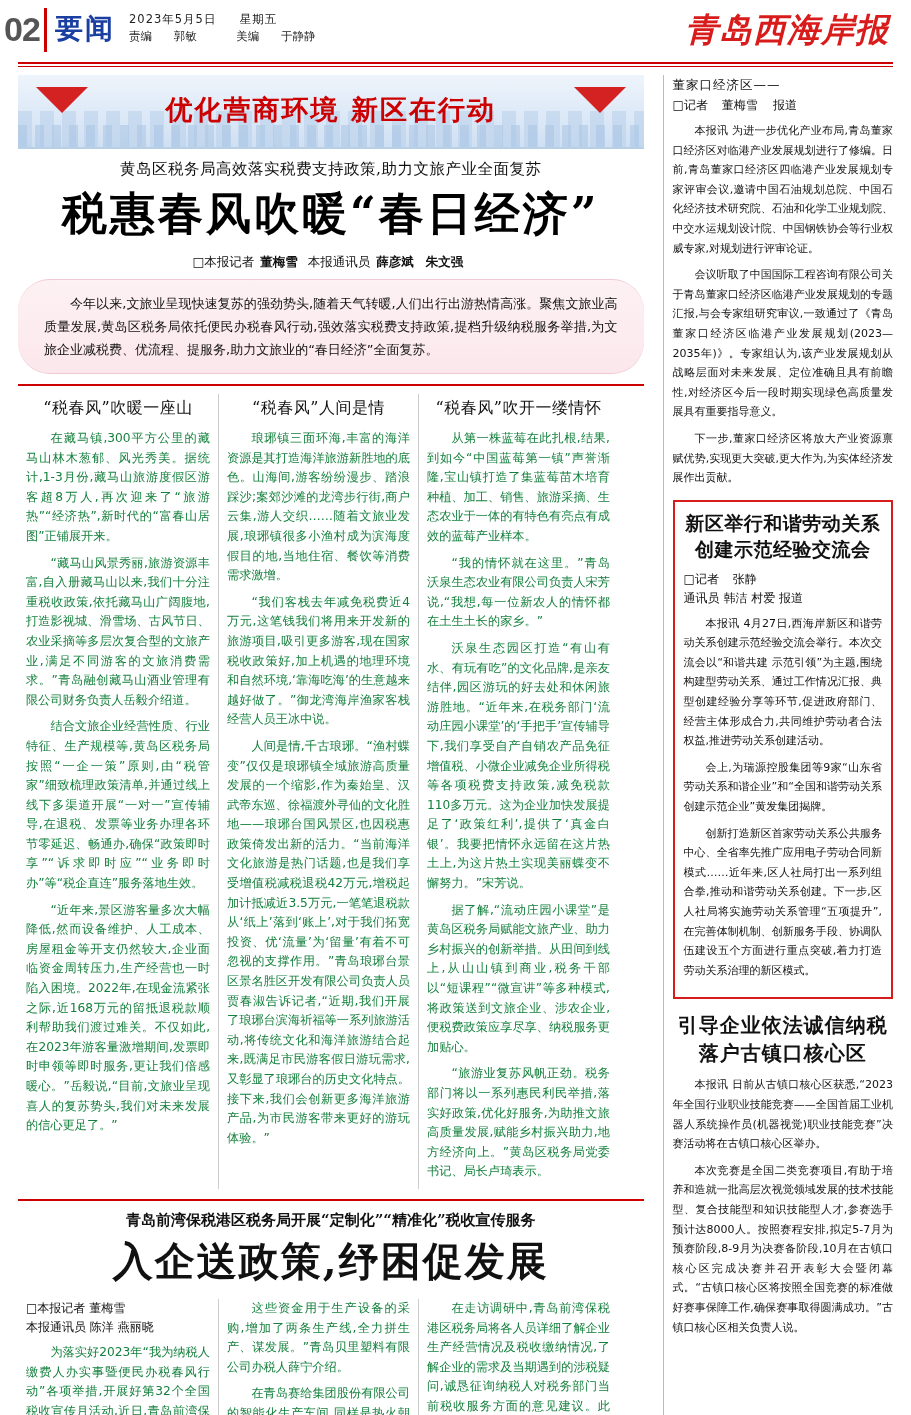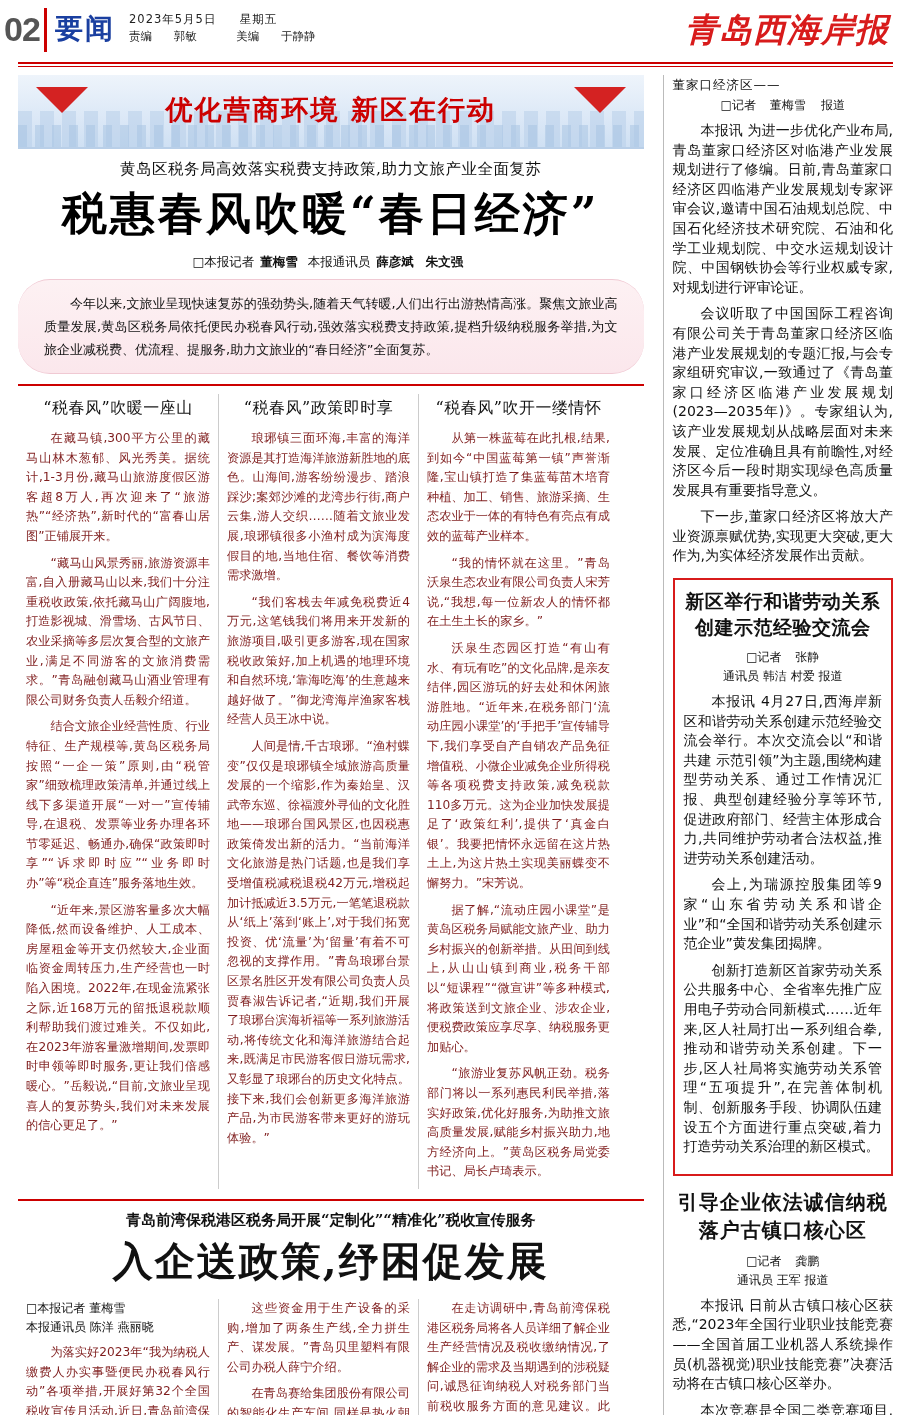--- a/index.html
+++ b/index.html
@@ -196,21 +196,21 @@
     font-weight:normal;
     margin:4px 0 10px;
     letter-spacing:.5px;
   }
   p.body{
     font-size:12.2px;
     line-height:19.6px;
     text-align:justify;
     text-indent:2em;
     margin:0 0 7px;
-    color:#7f1d1d;
+    color:#15803d;
   }
   
   .pkg2{
     margin-top:10px;
     border-top:2px solid #c00;
     padding-top:8px;
   }
   .kicker2{
     text-align:center;
     font-family:"DejaVu Serif","Liberation Serif",serif;
@@ -242,26 +242,25 @@
     font-size:20px;
     font-weight:bold;
     line-height:28px;
     text-align:center;
     letter-spacing:1px;
     margin:2px 0 8px;
   }
   .r-byline{
     font-size:12px;
     line-height:19px;
-    text-align:center;
     margin-bottom:6px;
   }
   .r-byline .lbl{margin-right:10px;}
   p.rbody{
-    font-size:14px;
+    font-size:11px;
     line-height:19.6px;
     text-align:justify;
     text-indent:2em;
     margin:0 0 7px;
   }
   .boxed{
     border:2px solid #d81b1b;
     padding:8px 9px 10px;
     margin:12px 0 12px;
   }
@@ -330,21 +329,21 @@
 
       <div class="three-col">
         <div class="col">
           <div class="sub-head">“税春风”吹暖一座山</div>
           <p class="body">在藏马镇,300平方公里的藏马山林木葱郁、风光秀美。据统计,1-3月份,藏马山旅游度假区游客超8万人,再次迎来了“旅游热”“经济热”,新时代的“富春山居图”正铺展开来。</p>
           <p class="body">“藏马山风景秀丽,旅游资源丰富,自入册藏马山以来,我们十分注重税收政策,依托藏马山广阔腹地,打造影视城、滑雪场、古风节日、农业采摘等多层次复合型的文旅产业,满足不同游客的文旅消费需求。”青岛融创藏马山酒业管理有限公司财务负责人岳毅介绍道。</p>
           <p class="body">结合文旅企业经营性质、行业特征、生产规模等,黄岛区税务局按照“一企一策”原则,由“税管家”细致梳理政策清单,并通过线上线下多渠道开展“一对一”宣传辅导,在退税、发票等业务办理各环节零延迟、畅通办,确保“政策即时享”“诉求即时应”“业务即时办”等“税企直连”服务落地生效。</p>
           <p class="body">“近年来,景区游客量多次大幅降低,然而设备维护、人工成本、房屋租金等开支仍然较大,企业面临资金周转压力,生产经营也一时陷入困境。2022年,在现金流紧张之际,近168万元的留抵退税款顺利帮助我们渡过难关。不仅如此,在2023年游客量激增期间,发票即时申领等即时服务,更让我们倍感暖心。”岳毅说,“目前,文旅业呈现喜人的复苏势头,我们对未来发展的信心更足了。”</p>
         </div>
         <div class="col">
-          <div class="sub-head">“税春风”政策即时享</div>
+          <div class="sub-head">“税春风”人间是情</div>
           <p class="body">琅琊镇三面环海,丰富的海洋资源是其打造海洋旅游新胜地的底色。山海间,游客纷纷漫步、踏浪踩沙;案郊沙滩的龙湾步行街,商户云集,游人交织……随着文旅业发展,琅琊镇很多小渔村成为滨海度假目的地,当地住宿、餐饮等消费需求激增。</p>
           <p class="body">“我们客栈去年减免税费近4万元,这笔钱我们将用来开发新的旅游项目,吸引更多游客,现在国家税收政策好,加上机遇的地理环境和自然环境,‘靠海吃海’的生意越来越好做了。”御龙湾海岸渔家客栈经营人员王冰中说。</p>
           <p class="body">人间是情,千古琅琊。“渔村蝶变”仅仅是琅琊镇全域旅游高质量发展的一个缩影,作为秦始皇、汉武帝东巡、徐福渡外寻仙的文化胜地——琅琊台国风景区,也因税惠政策倚发出新的活力。“当前海洋文化旅游是热门话题,也是我们享受增值税减税退税42万元,增税起加计抵减近3.5万元,一笔笔退税款从‘纸上’落到‘账上’,对于我们拓宽投资、优‘流量’为‘留量’有着不可忽视的支撑作用。”青岛琅琊台景区景名胜区开发有限公司负责人员贾春淑告诉记者,“近期,我们开展了琅琊台滨海祈福等一系列旅游活动,将传统文化和海洋旅游结合起来,既满足市民游客假日游玩需求,又彰显了琅琊台的历史文化特点。接下来,我们会创新更多海洋旅游产品,为市民游客带来更好的游玩体验。”</p>
         </div>
         <div class="col">
           <div class="sub-head">“税春风”吹开一缕情怀</div>
           <p class="body">从第一株蓝莓在此扎根,结果,到如今“中国蓝莓第一镇”声誉渐隆,宝山镇打造了集蓝莓苗木培育种植、加工、销售、旅游采摘、生态农业于一体的有特色有亮点有成效的蓝莓产业样本。</p>
           <p class="body">“我的情怀就在这里。”青岛沃泉生态农业有限公司负责人宋芳说,“我想,每一位新农人的情怀都在土生土长的家乡。”</p>
           <p class="body">沃泉生态园区打造“有山有水、有玩有吃”的文化品牌,是亲友结伴,园区游玩的好去处和休闲旅游胜地。“近年来,在税务部门‘流动庄园小课堂’的‘手把手’宣传辅导下,我们享受自产自销农产品免征增值税、小微企业减免企业所得税等各项税费支持政策,减免税款110多万元。这为企业加快发展提足了‘政策红利’,提供了‘真金白银’。我要把情怀永远留在这片热土上,为这片热土实现美丽蝶变不懈努力。”宋芳说。</p>
           <p class="body">据了解,“流动庄园小课堂”是黄岛区税务局赋能文旅产业、助力乡村振兴的创新举措。从田间到线上,从山山镇到商业,税务干部以“短课程”“微宣讲”等多种模式,将政策送到文旅企业、涉农企业,便税费政策应享尽享、纳税服务更加贴心。</p>
@@ -418,30 +417,19 @@
           </div>
         </div>
         <p class="rbody">本报讯 4月27日,西海岸新区和谐劳动关系创建示范经验交流会举行。本次交流会以“和谐共建 示范引领”为主题,围绕构建型劳动关系、通过工作情况汇报、典型创建经验分享等环节,促进政府部门、经营主体形成合力,共同维护劳动者合法权益,推进劳动关系创建活动。</p>
         <p class="rbody">会上,为瑞源控股集团等9家“山东省劳动关系和谐企业”和“全国和谐劳动关系创建示范企业”黄发集团揭牌。</p>
         <p class="rbody">创新打造新区首家劳动关系公共服务中心、全省率先推广应用电子劳动合同新模式……近年来,区人社局打出一系列组合拳,推动和谐劳动关系创建。下一步,区人社局将实施劳动关系管理“五项提升”,在完善体制机制、创新服务手段、协调队伍建设五个方面进行重点突破,着力打造劳动关系治理的新区模式。</p>
       </div>
 
       <div>
         <div class="r-head" style="white-space:pre-line">引导企业依法诚信纳税
 落户古镇口核心区</div>
-        <div class="r-byline">
-          <div>
-            <span class="lbl sq">□记者</span>
-            <span class="nm">龚鹏</span>
-          </div>
-          <div>
-            <span>通讯员</span>
-            <span class="nm">王军</span>
-            <span>报道</span>
-          </div>
-        </div>
         <p class="rbody">本报讯 日前从古镇口核心区获悉,“2023年全国行业职业技能竞赛——全国首届工业机器人系统操作员(机器视觉)职业技能竞赛”决赛活动将在古镇口核心区举办。</p>
         <p class="rbody">本次竞赛是全国二类竞赛项目,有助于培养和造就一批高层次视觉领域发展的技术技能型、复合技能型和知识技能型人才,参赛选手预计达8000人。按照赛程安排,拟定5-7月为预赛阶段,8-9月为决赛备阶段,10月在古镇口核心区完成决赛并召开表彰大会暨闭幕式。“古镇口核心区将按照全国竞赛的标准做好赛事保障工作,确保赛事取得圆满成功。”古镇口核心区相关负责人说。</p>
       </div>
 
     </div>
   </div>
 </div>
 
 </body></html>

